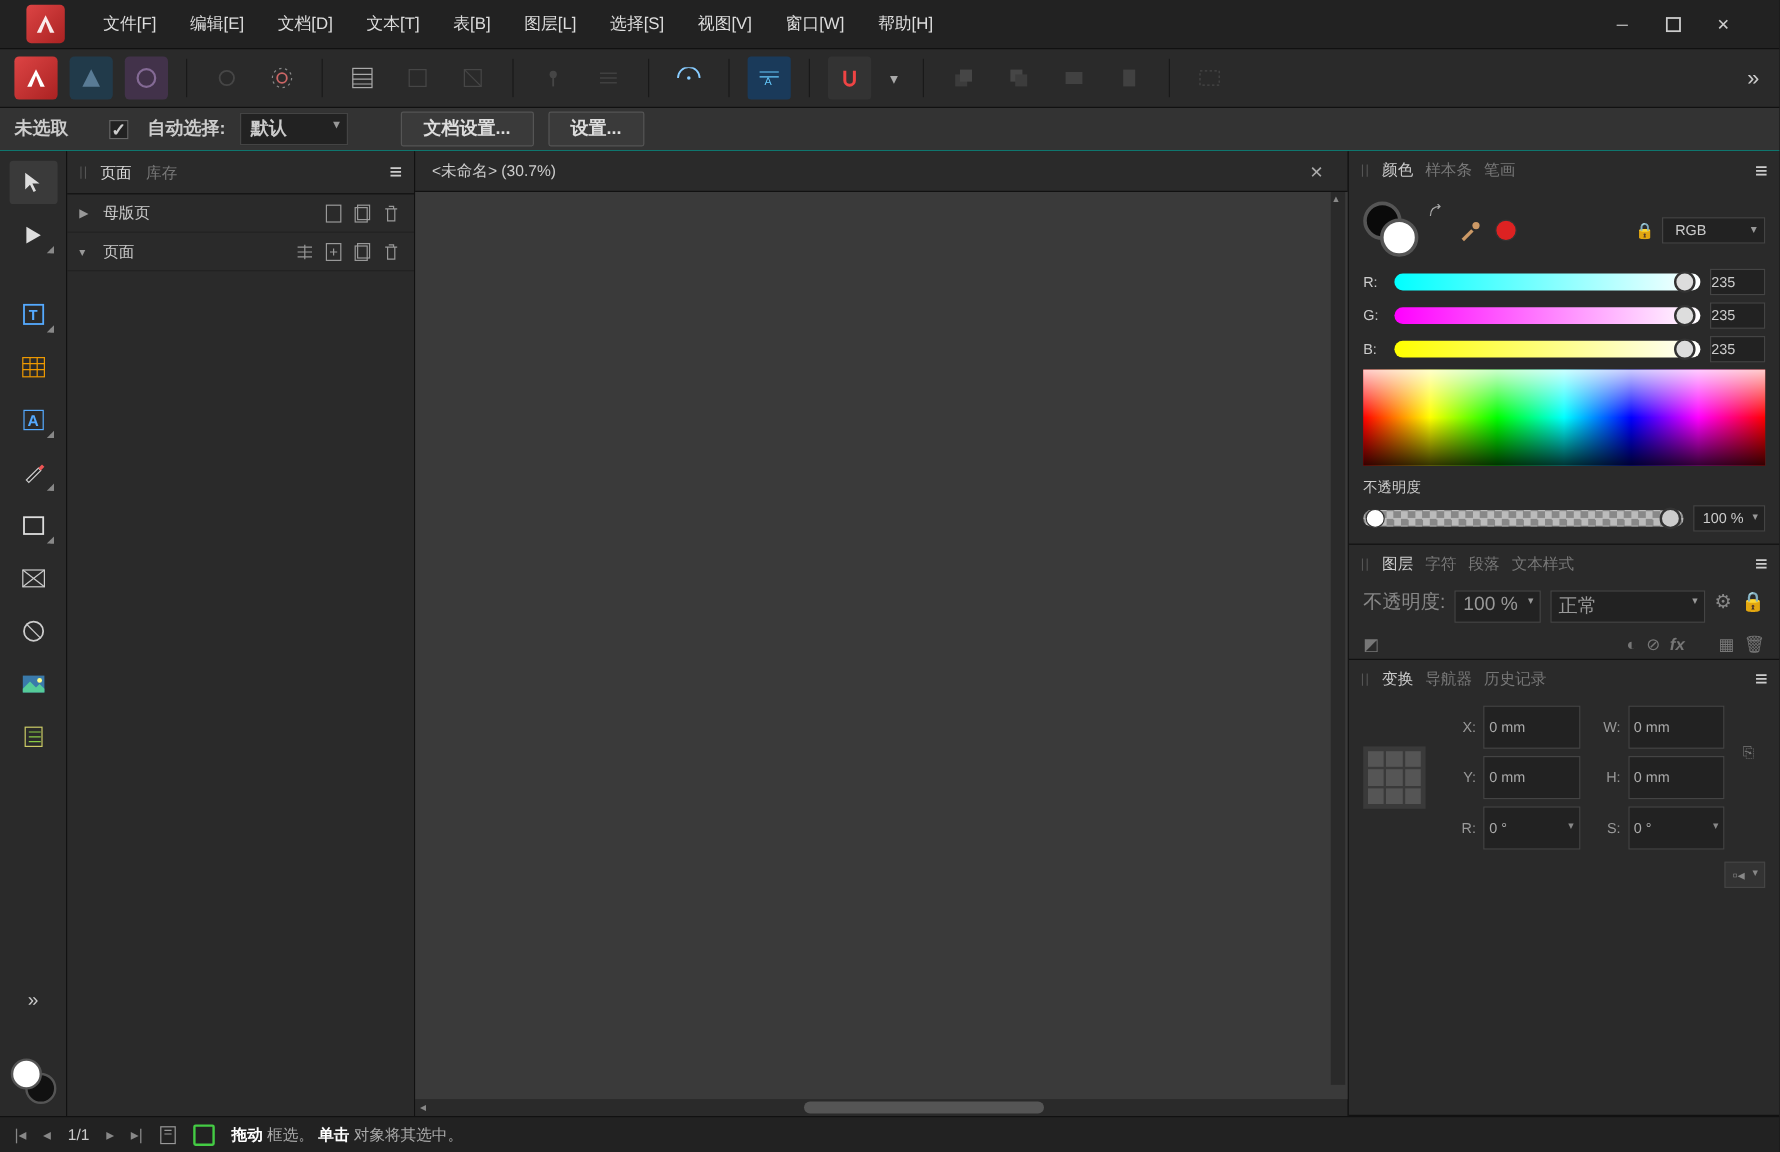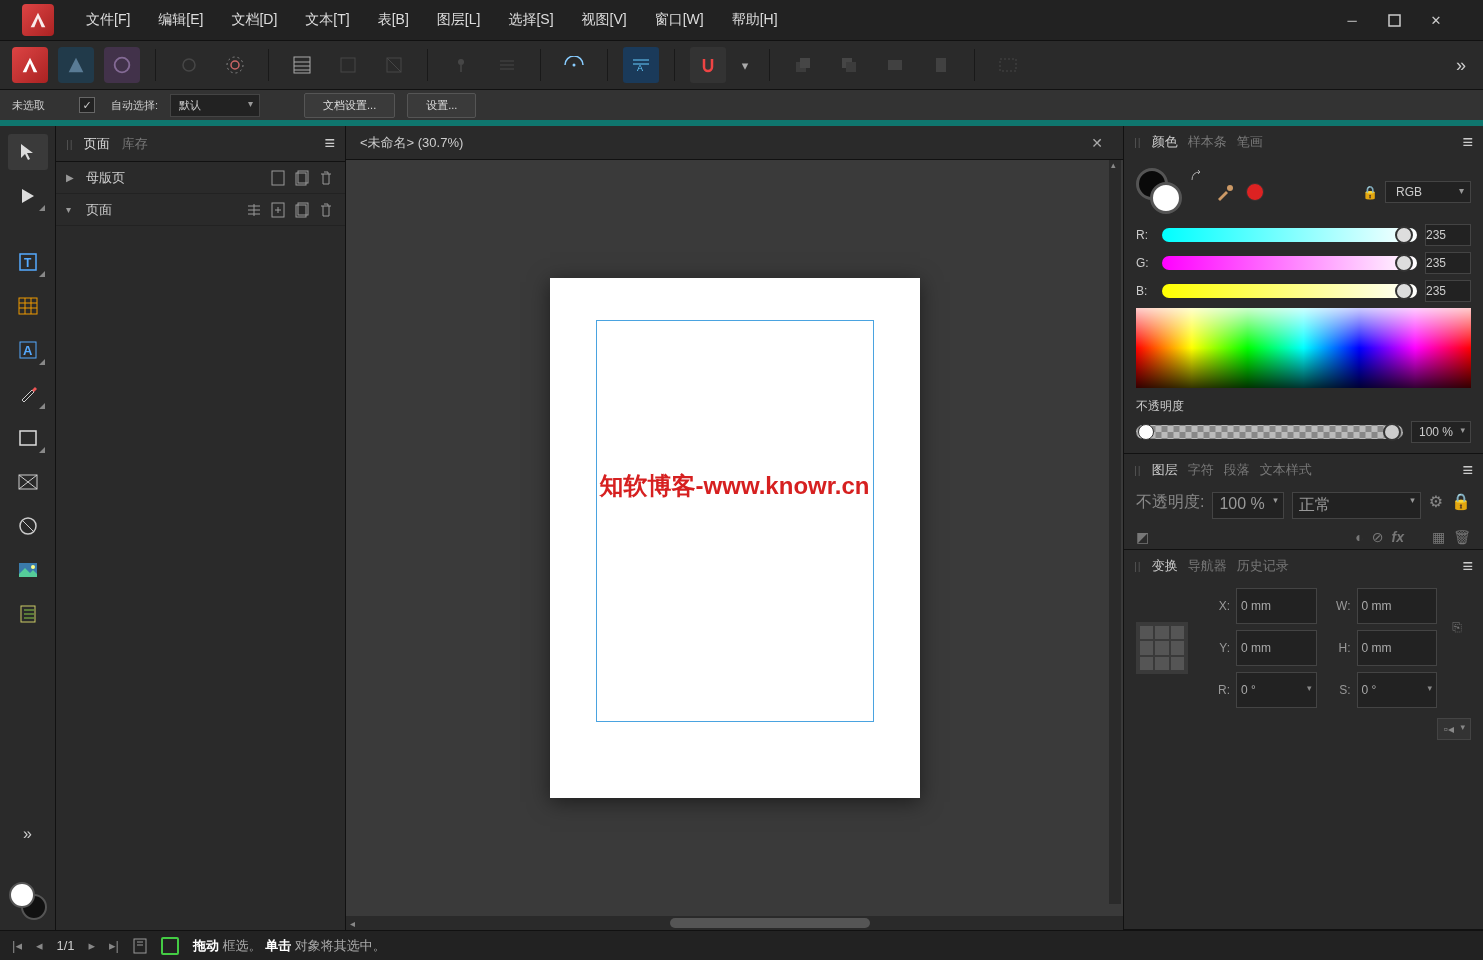--- a/index.html
+++ b/index.html
@@ -18,21 +18,21 @@
 .tb-persona { width:36px; height:36px; border-radius:4px; display:flex; align-items:center; justify-content:center; }
 .persona-active { background:linear-gradient(135deg,#d44,#a22); }
 .persona-blue { background:#1a4a6a; opacity:.5; }
 .persona-purple { background:#5a3a6a; opacity:.5; }
 .tb-sep { width:1px; height:32px; background:#191919; margin:0 5px; }
 .tb-btn { width:36px; height:36px; display:flex; align-items:center; justify-content:center; cursor:pointer; border-radius:3px; color:#999; }
 .tb-btn.dim { opacity:.3; }
 .tb-more { margin-left:auto; padding-right:5px; font-size:18px; color:#ccc; cursor:pointer; }
 
 
-.ctxbar { height:36px; background:#333; display:flex; align-items:center; padding:0 12px; gap:12px; border-bottom:6px solid #0f766e; font-size:11px; }
+.ctxbar { height:36px; background:#333; display:flex; align-items:center; padding:0 12px; gap:12px; border-bottom:1px solid #0f766e; font-size:15px;font-weight:bold; }
 .ctx-lbl { color:#ccc; }
 .ctx-chk { width:16px; height:16px; border:1px solid #666; background:#222; display:inline-flex; align-items:center; justify-content:center; margin-right:4px; }
 .ctx-sel { background:#222; border:1px solid #444; padding:3px 20px 3px 8px; color:#ccc; position:relative; min-width:90px; }
 .ctx-sel::after { content:"▾"; position:absolute; right:6px; color:#999; font-size:10px; }
 .ctx-btn { background:#3a3a3a; border:1px solid #555; padding:4px 18px; color:#ddd; cursor:pointer; border-radius:2px; }
 
 
 .main { display:flex; height:calc(100% - 40px - 50px - 36px - 30px); }
 
 
@@ -444,24 +444,20 @@
       </div>
     </div>
   </div>
 
   <div class="canvas-wrap">
     <div class="canvas-tab">
       <span class="canvas-tab-lbl">&lt;未命名&gt; (30.7%)</span>
       <span class="canvas-close">✕</span>
     </div>
     <div class="canvas-vp">
-      <div class="canvas-page">
-        <div class="canvas-margin"></div>
-        <div class="canvas-wm">知软博客-www.knowr.cn</div>
-      </div>
       <div class="canvas-vscroll"></div>
     </div>
     <div class="canvas-hscroll">
       <span style="color:#888;padding:0 4px;font-size:10px">◂</span>
       <div class="canvas-hscroll-thumb"></div>
     </div>
   </div>
 
   <div class="panel-right">
 

